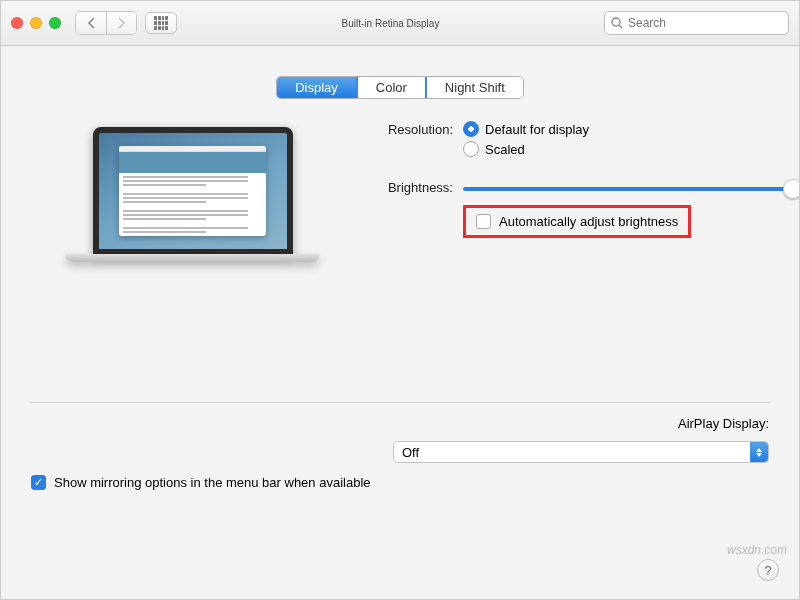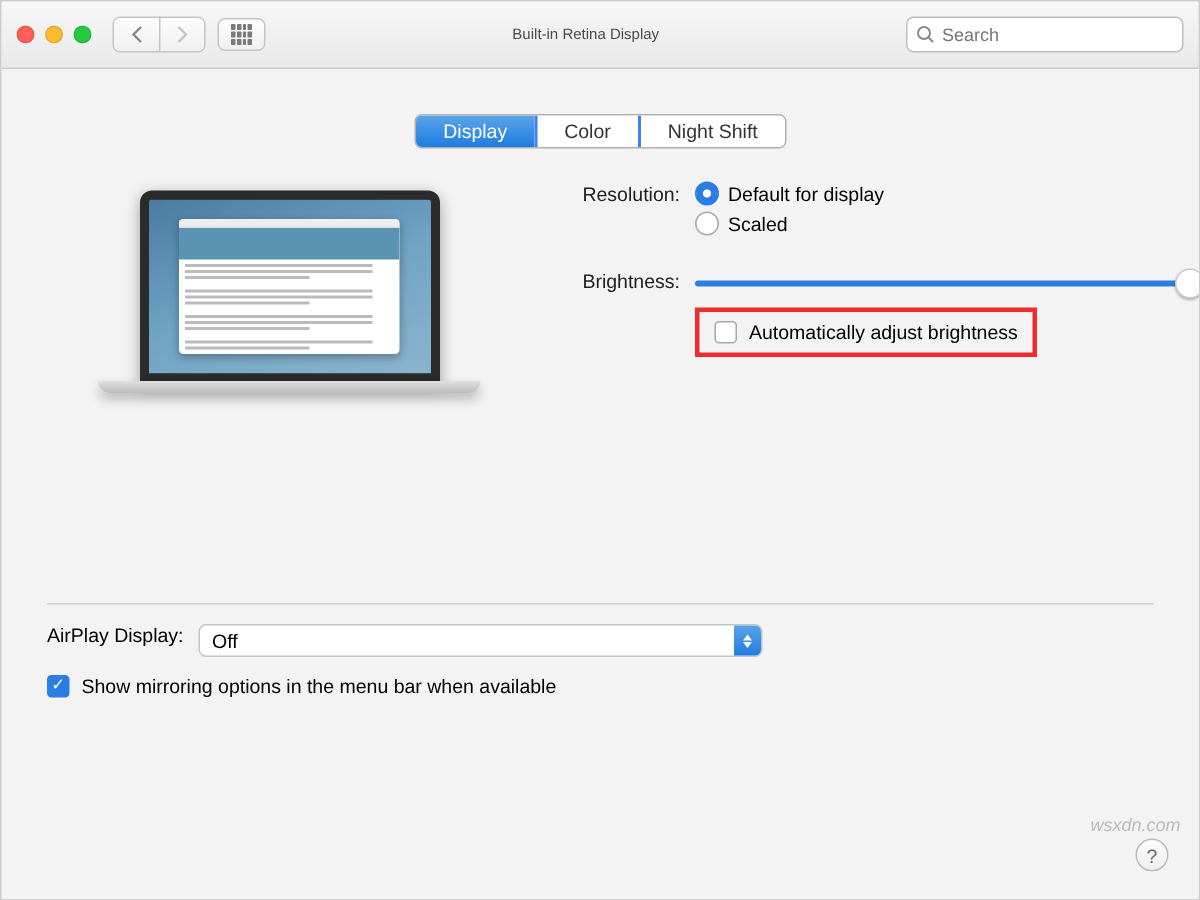--- a/index.html
+++ b/index.html
@@ -50,21 +50,21 @@
     .radio.on{background:radial-gradient(circle,#fff 0 25%,#2a7de1 30% 100%);border-color:#2a7de1;}
     .slider { position:relative; height:20px; display:flex;align-items:center;}
     .track { height:4px; border-radius:2px; background:#2a7de1; width:330px;}
     .knob { position:absolute; right:-10px; width:20px;height:20px;border-radius:50%;background:#fff;border:1px solid #ccc;box-shadow:0 1px 2px rgba(0,0,0,.3);}
     .highlight { border:3px solid #ef2b2b; padding:6px 10px; margin-top:6px; display:inline-flex; align-items:flex-end; gap:8px;}
     .chk { width:15px;height:15px;border-radius:3px;border:1px solid #a9a9a9;background:#fff;}
     .chk.on{background:#2a7de1;border-color:#2a7de1;display:flex;align-items:center;justify-content:center;}
     .chk.on::after{content:"✓";color:#fff;font-size:11px;line-height:1;}
     .footer { padding:0 30px 0 30px;}
     .footer hr{border:none;border-top:1px solid #d0d0d0;margin-bottom:13px;}
-    .air-row{display:flex;align-items:flex-start;gap:10px;margin-bottom:12px;}
+    .air-row{display:flex;align-items:flex-end;gap:10px;margin-bottom:12px;flex-direction:column;}
     .combo { width:376px;height:22px;border:1px solid #c4c4c4;border-radius:5px;background:#fff;display:flex;align-items:center;justify-content:space-between;padding-left:8px;overflow:hidden;}
     .combo-btn{width:18px;height:22px;background:linear-gradient(#5aa5e8,#1f7ce0);display:flex;flex-direction:column;align-items:center;justify-content:center;gap:1px;}
     .caret{width:0;height:0;border-left:3px solid transparent;border-right:3px solid transparent;}
     .caret.up{border-bottom:4px solid #fff;}
     .caret.down{border-top:4px solid #fff;}
     .mirror-row{display:flex;align-items:flex-end;gap:8px;}
     .help{position:absolute;right:20px;bottom:18px;width:22px;height:22px;border-radius:50%;border:1px solid #bbb;background:linear-gradient(#fdfdfd,#eee);display:flex;align-items:center;justify-content:center;color:#666;font-size:13px;}
     .window{position:relative;}
     .watermark{position:absolute;right:12px;bottom:42px;color:#bbb;font-size:12px;font-style:italic;}
   </style>

